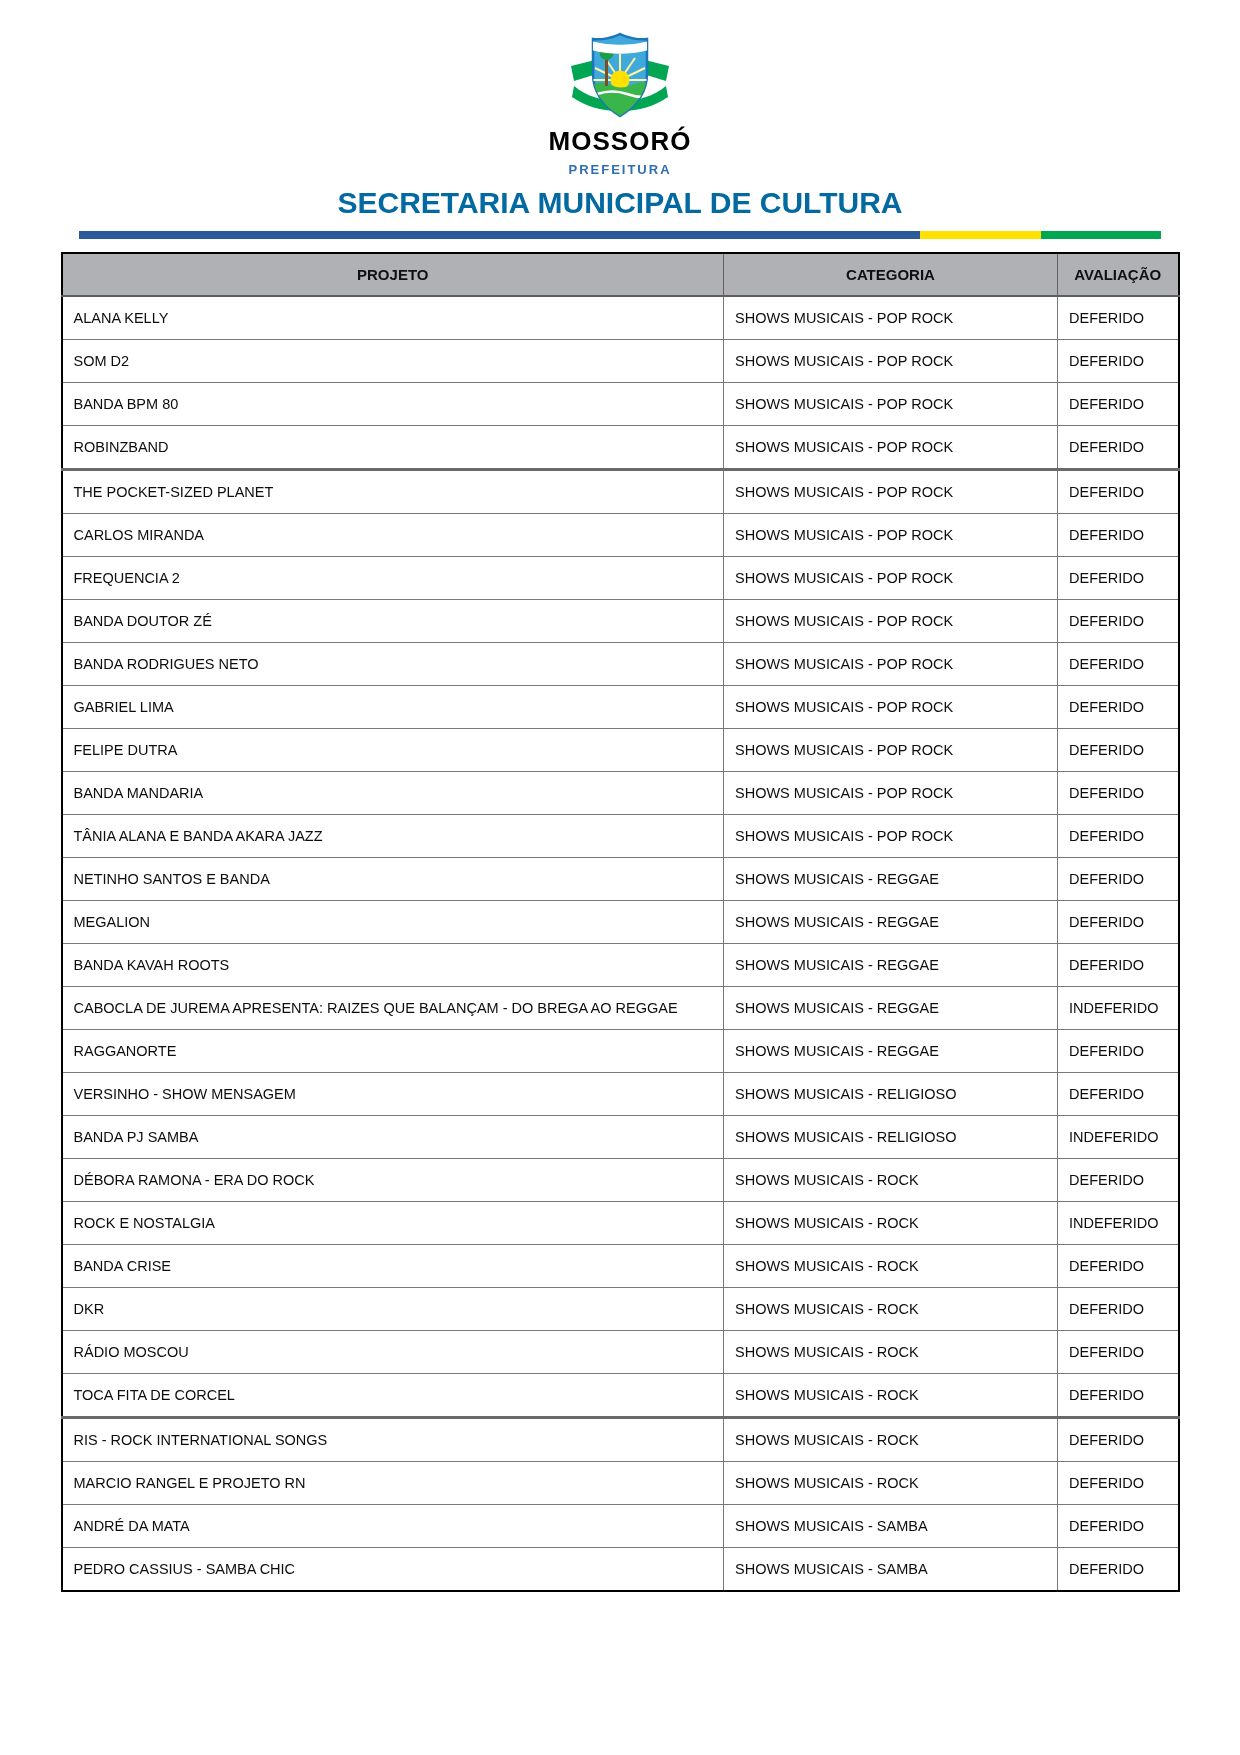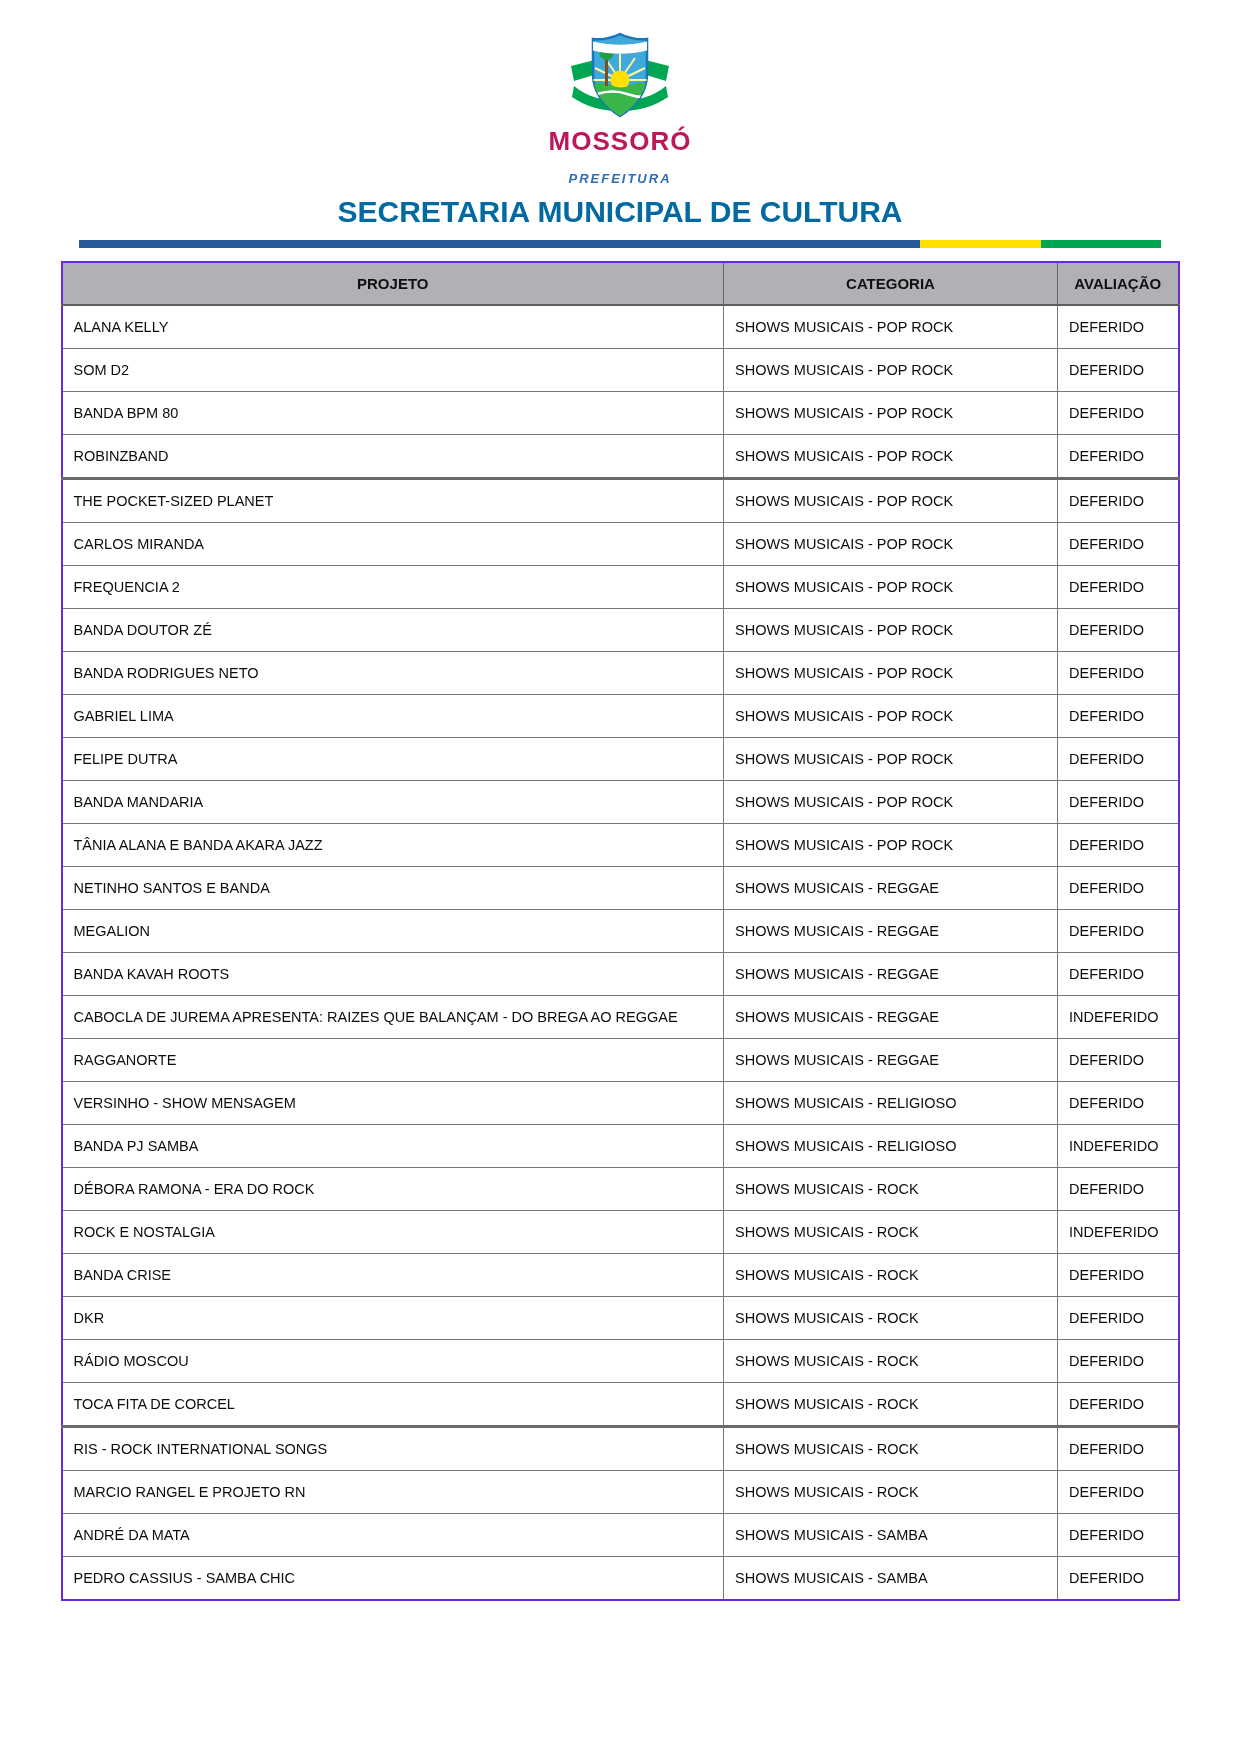--- a/index.html
+++ b/index.html
@@ -1,30 +1,30 @@
 <!DOCTYPE html>
 <html><head>
 <meta charset="utf-8">
 <style>
   html,body{margin:0;padding:0;background:#ffffff;}
   body{width:1240px;height:1755px;font-family:"Liberation Sans",sans-serif;-webkit-font-smoothing:antialiased;}
   .page{position:relative;width:1240px;height:1755px;background:#fff;overflow:hidden;}
 
   header{text-align:center;padding-top:30px;}
   .logo-wrap{line-height:0;}
-  .city-name{margin-top:4px;font-size:26px;font-weight:bold;letter-spacing:1px;color:#be185d;}
-  .city-sub{margin-top:14px;font-size:13px;font-weight:bold;letter-spacing:2px;color:#2F6EB5;font-style:italic;}
+  .city-name{margin-top:4px;font-size:26px;font-weight:bold;letter-spacing:1px;color:#000000;}
+  .city-sub{margin-top:5px;font-size:13px;font-weight:bold;letter-spacing:2px;color:#2F6EB5;}
   .doc-title{margin-top:9px;font-size:30px;font-weight:bold;letter-spacing:0px;color:#0369a1;}
 
   .tricolor{display:flex;width:1083px;height:8px;margin:11px auto 0;}
   .tricolor .seg-blue{width:77.7%;height:100%;background:#2B5A9B;}
   .tricolor .seg-yellow{width:11.2%;height:100%;background:#FFE000;}
   .tricolor .seg-green{width:11.1%;height:100%;background:#00A651;}
 
-  table.projects{width:1117px;margin:13px auto 0;border-collapse:collapse;table-layout:fixed;border:2px solid #6d28d9;}
+  table.projects{width:1117px;margin:13px auto 0;border-collapse:collapse;table-layout:fixed;border:2px solid #000000;}
   col.c1{width:662px;} col.c2{width:334px;} col.c3{width:121px;}
   th{background:#AFB1B5;height:41px;font-size:15px;font-weight:bold;color:#101010;text-align:center;
      border:1px solid #636363;border-bottom:2px solid #5E5E5E;padding:0 6px;}
   td{height:42px;font-size:14.5px;color:#0D0D0D;border:1px solid #77787B;padding:0 11px;
      vertical-align:middle;text-align:left;white-space:nowrap;overflow:hidden;}
   tr.thick-after td{border-bottom:3px solid #6A6A6A;}
 </style>
 </head>
 <body>
 

